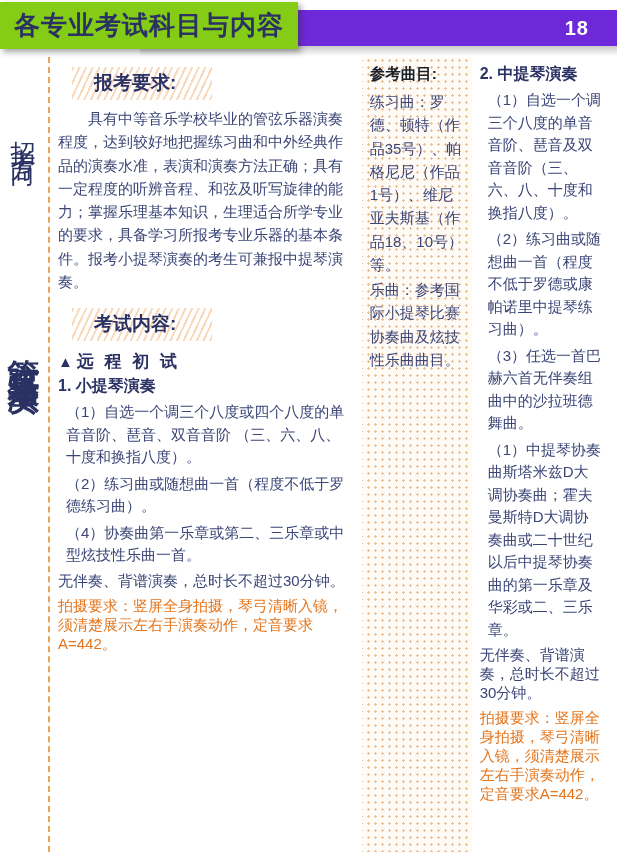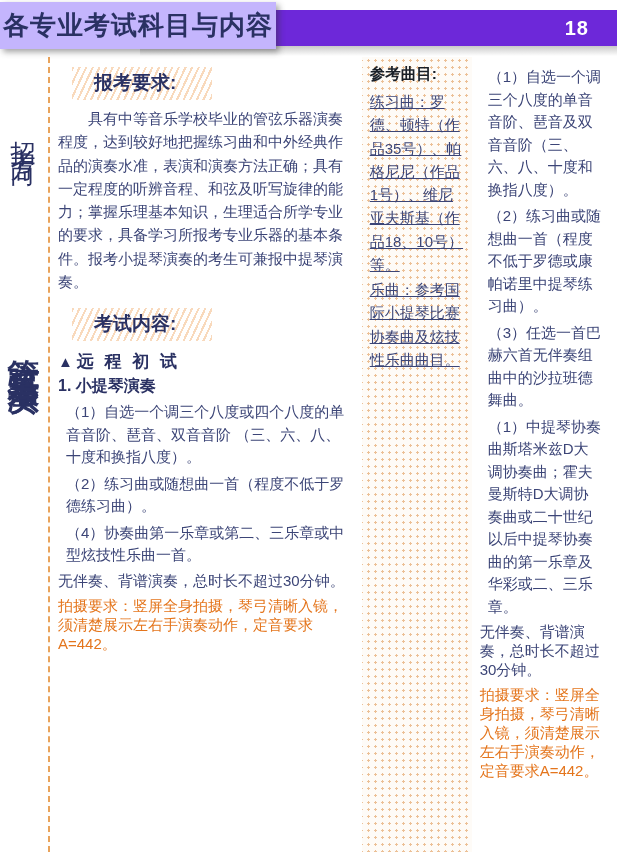--- a/index.html
+++ b/index.html
@@ -6,21 +6,21 @@
   .page {
     width:617px; height:852px; position:relative; background:#ffffff;
     font-family:"Liberation Sans","DejaVu Sans",sans-serif; overflow:hidden;
   }
   
   .header { position:relative; height:57px; }
   .navy-bar { position:absolute; top:10px; left:140px; right:0; height:36px; background:#6d28d9; }
   .gray-strip { position:absolute; top:46px; left:140px; right:0; height:10px;
     background:linear-gradient(#c9c9c9,#ffffff); }
   .title-box {
-    position:absolute; top:2px; left:0; width:276px; height:47px; background:#c4b5fd;
+    position:absolute; top:2px; left:0; width:298px; height:47px; background:#84cc16;
     display:flex; align-items:center; justify-content:center;
     box-shadow:3px 3px 6px rgba(50,50,50,.45); z-index:2;
   }
   .title-box span { color:#2A3163; font-size:26px; font-weight:bold; letter-spacing:1px; }
   .page-num { position:absolute; right:28px; top:50%; transform:translateY(-50%);
     color:#ffffff; font-size:20px; font-weight:bold; letter-spacing:1px; }
   
   .body-wrap { display:flex; height:795px; }
   .sidebar { width:48px; flex:none; position:relative; background:#ffffff; }
   .v-text { writing-mode:vertical-rl; text-orientation:upright; color:#2A3163;
@@ -44,21 +44,21 @@
   .heading-row { display:block; }
   .body-text { color:#3C4577; font-size:15px; line-height:1.55; margin:4px 0 10px; }
   .indent { text-indent:2em; }
   .stage { color:#2A3163; font-weight:bold; font-size:17px; letter-spacing:3px; margin:6px 0 3px; }
   .tri-icon { font-size:15px; margin-right:4px; letter-spacing:0; }
   .inst-title { color:#2A3163; font-weight:bold; font-size:16px; margin:2px 0 3px; }
   .item { color:#3C4577; font-size:15px; line-height:1.5; margin:4px 8px; }
   .note { color:#3C4577; font-size:15px; margin:5px 0 2px; }
   .filming { color:#E4751C; font-size:15px; margin:6px 0 2px; }
   .ref-heading { color:#1A2028; font-weight:bold; font-size:15.5px; margin:0 0 5px; }
-  .ref-line { color:#3C4577; font-size:15px; line-height:1.55; margin:2px 0;text-decoration:underline; }
+  .ref-line { color:#3C4577; font-size:15px; line-height:1.55; margin:2px 0; }
 </style>
 </head>
 <body>
 
 <div class="page">
 
   <div class="header">
     <div class="navy-bar">
       <span class="page-num">18</span>
     </div>
@@ -98,20 +98,21 @@
         <div class="filming">拍摄要求：竖屏全身拍摄，琴弓清晰入镜，须清楚展示左右手演奏动作，定音要求A=442。</div>
       </div>
 
       <div class="ref-block">
         <div class="ref-heading">参考曲目:</div>
         <div class="ref-line">练习曲：罗德、顿特（作品35号）、帕格尼尼（作品1号）、维尼亚夫斯基（作品18、10号）等。</div>
         <div class="ref-line">乐曲：参考国际小提琴比赛协奏曲及炫技性乐曲曲目。</div>
       </div>
 
       <div class="white-box">
+        <div class="inst-title">2. 中提琴演奏</div>
         <div class="item">（1）自选一个调三个八度的单音音阶、琶音及双音音阶（三、六、八、十度和换指八度）。</div>
         <div class="item">（2）练习曲或随想曲一首（程度不低于罗德或康帕诺里中提琴练习曲）。</div>
         <div class="item">（3）任选一首巴赫六首无伴奏组曲中的沙拉班德舞曲。</div>
         <div class="item">（1）中提琴协奏曲斯塔米兹D大调协奏曲；霍夫曼斯特D大调协奏曲或二十世纪以后中提琴协奏曲的第一乐章及华彩或二、三乐章。</div>
         <div class="note">无伴奏、背谱演奏，总时长不超过30分钟。</div>
         <div class="filming">拍摄要求：竖屏全身拍摄，琴弓清晰入镜，须清楚展示左右手演奏动作，定音要求A=442。</div>
       </div>
 
     </div>
   </div>

